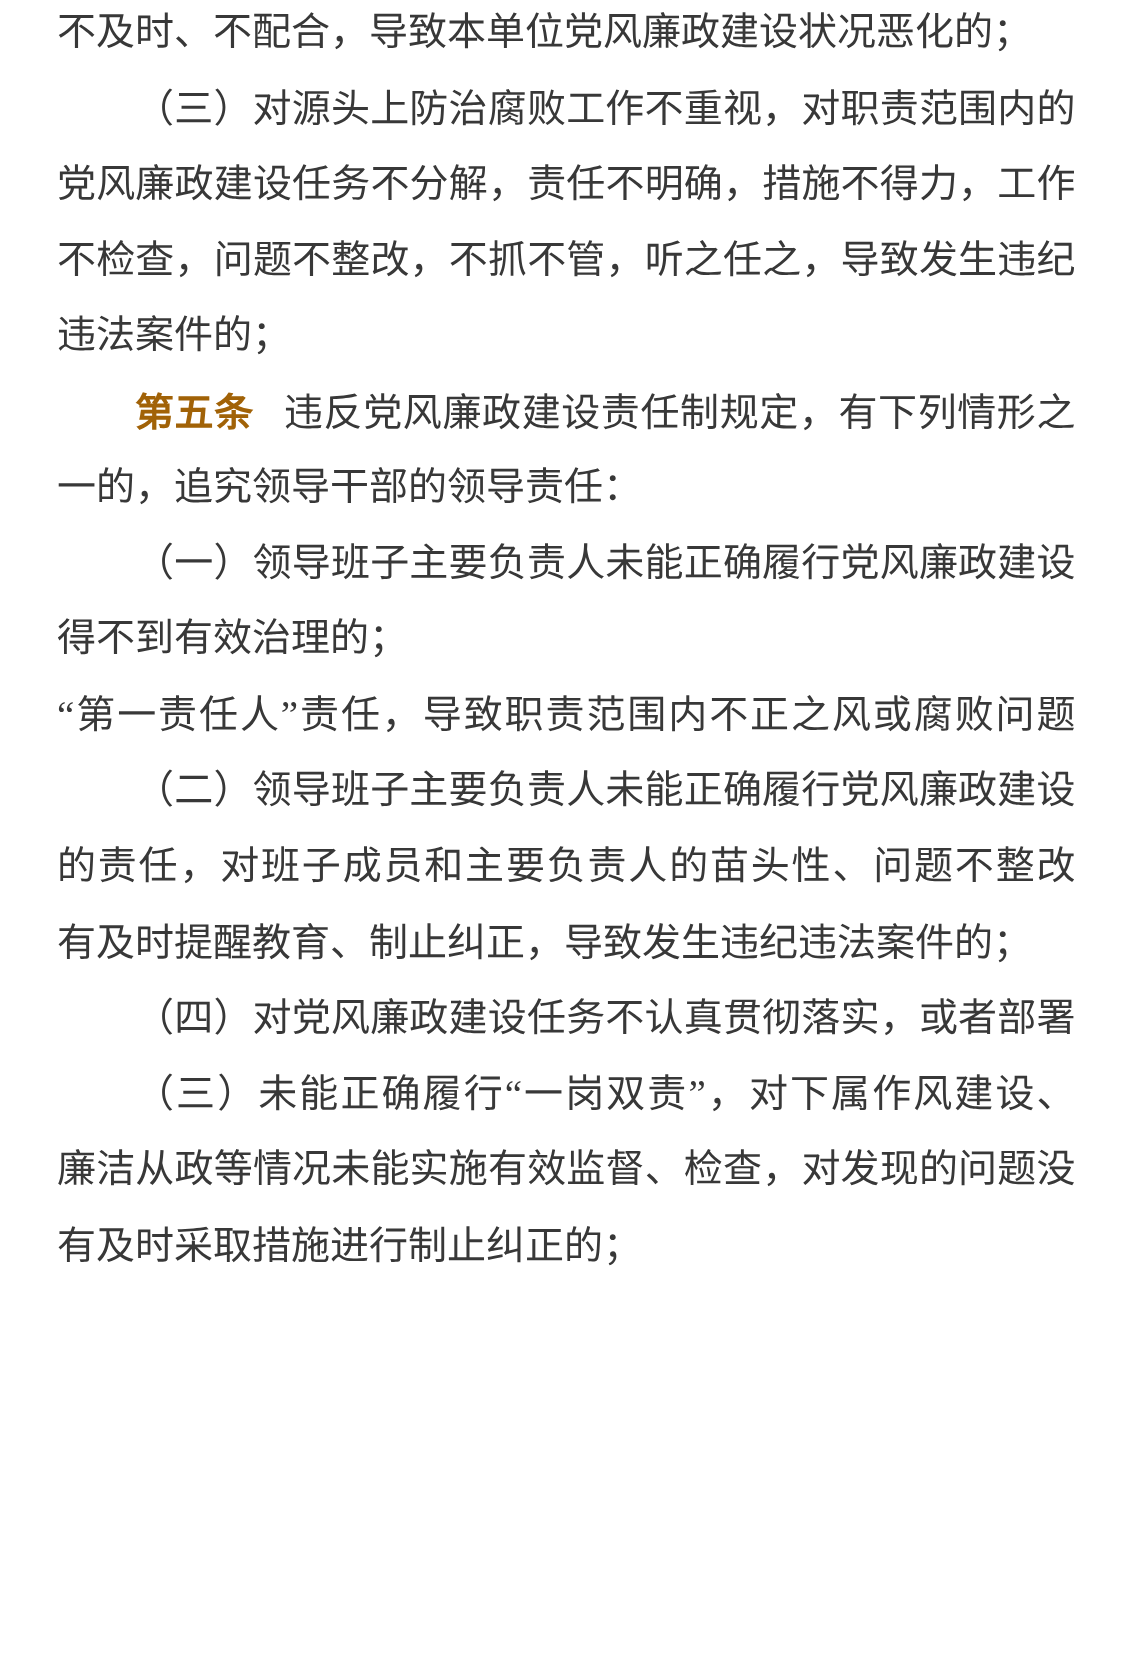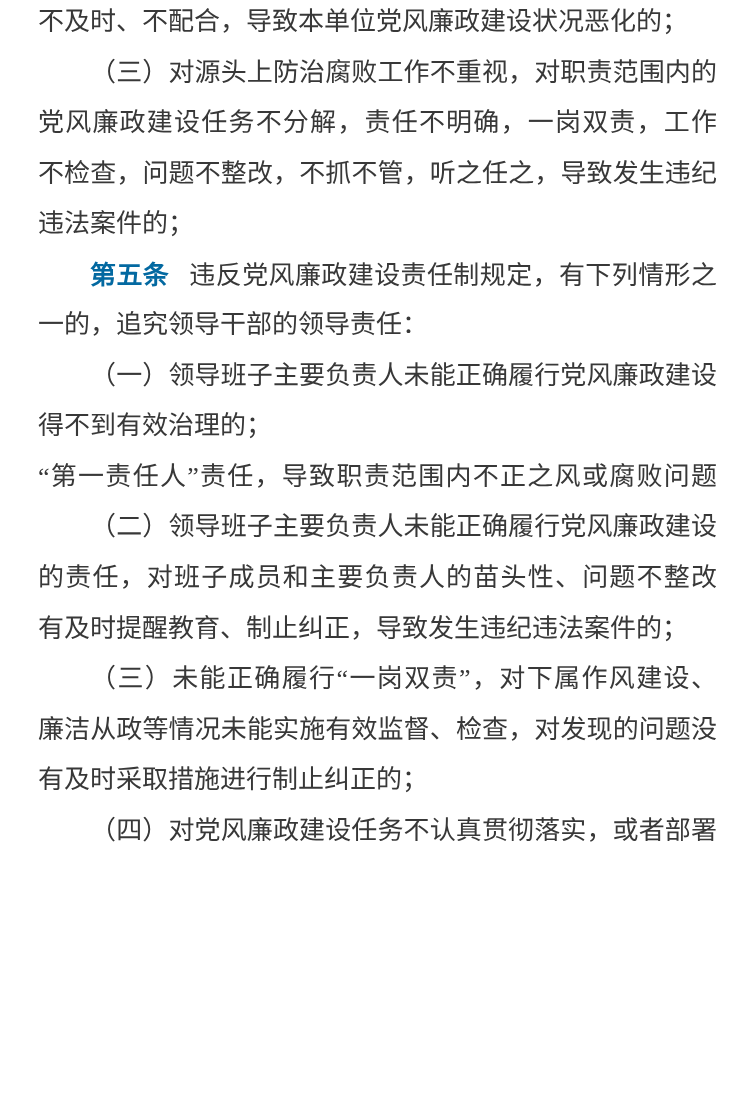--- a/index.html
+++ b/index.html
@@ -37,57 +37,57 @@
   .line.justify {
     text-align-last: justify;
     letter-spacing: -1px;
   }
   .line.indent {
     text-indent: 2em;
   }
   .article-no {
     font-family: "Liberation Sans", sans-serif;
     font-weight: 700;
-    color: #0369a1;
+    color: #a16207;
   }
   .gap {
     display: inline-block;
     width: 0.72em;
   }
 </style>
 </head>
 <body>
 
 <div class="page">
   <div class="doc">
       <div class="paragraph">
         <div class="line">不及时、不配合，导致本单位党风廉政建设状况恶化的；</div>
       </div>
       <div class="paragraph">
         <div class="line indent justify">（三）对源头上防治腐败工作不重视，对职责范围内的</div>
-        <div class="line justify">党风廉政建设任务不分解，责任不明确，一岗双责，工作</div>
+        <div class="line justify">党风廉政建设任务不分解，责任不明确，措施不得力，工作</div>
         <div class="line justify">不检查，问题不整改，不抓不管，听之任之，导致发生违纪</div>
         <div class="line">违法案件的；</div>
       </div>
       <div class="paragraph">
         <div class="line indent justify"><span class="article-no">第五条</span><span class="gap"></span><span>违反党风廉政建设责任制规定，有下列情形之</span></div>
         <div class="line">一的，追究领导干部的领导责任：</div>
       </div>
       <div class="paragraph">
         <div class="line indent justify">（一）领导班子主要负责人未能正确履行党风廉政建设</div>
         <div class="line">得不到有效治理的；</div>
         <div class="line justify">“第一责任人”责任，导致职责范围内不正之风或腐败问题</div>
       </div>
       <div class="paragraph">
         <div class="line indent justify">（二）领导班子主要负责人未能正确履行党风廉政建设</div>
         <div class="line justify">的责任，对班子成员和主要负责人的苗头性、问题不整改</div>
         <div class="line">有及时提醒教育、制止纠正，导致发生违纪违法案件的；</div>
       </div>
       <div class="paragraph">
+        <div class="line indent justify">（四）对党风廉政建设任务不认真贯彻落实，或者部署</div>
+      </div>
+      <div class="paragraph">
         <div class="line indent justify">（三）未能正确履行“一岗双责”，对下属作风建设、</div>
         <div class="line justify">廉洁从政等情况未能实施有效监督、检查，对发现的问题没</div>
         <div class="line">有及时采取措施进行制止纠正的；</div>
-      </div>
-      <div class="paragraph">
-        <div class="line indent justify">（四）对党风廉政建设任务不认真贯彻落实，或者部署</div>
       </div>
     </div>
 </div>
 
 </body></html>

